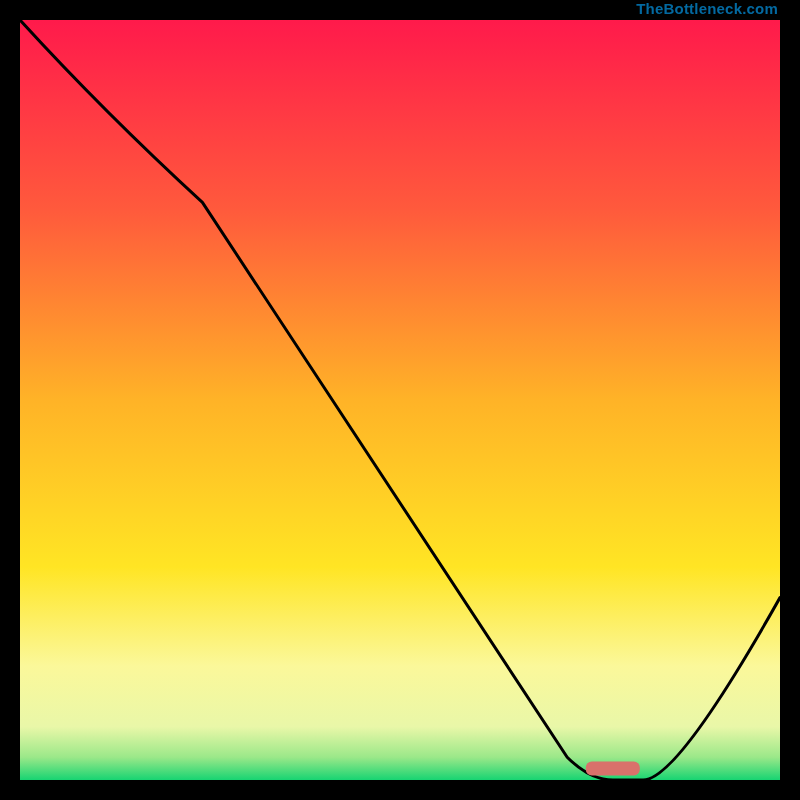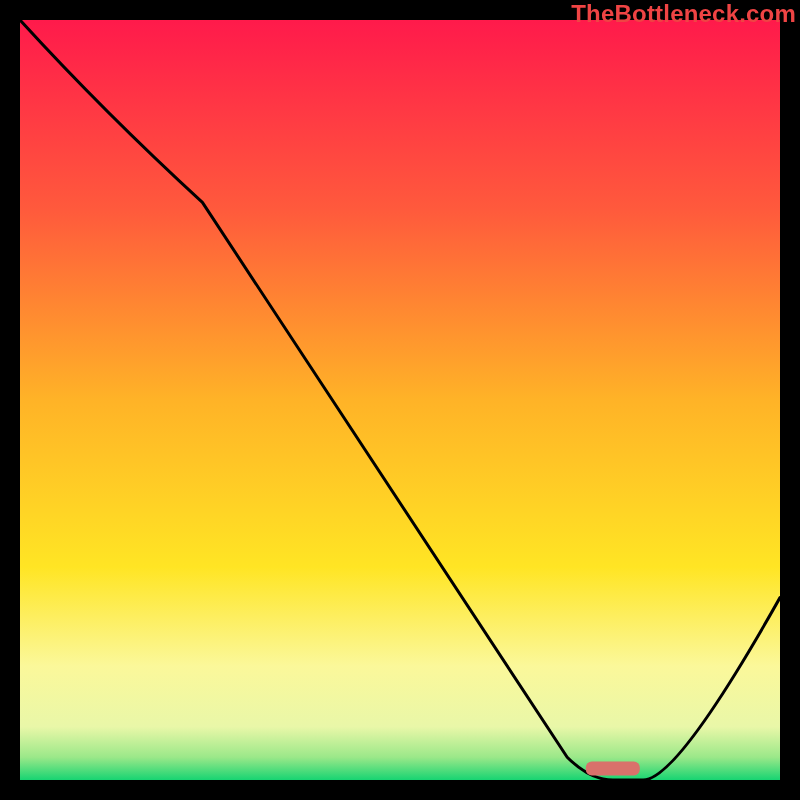--- a/index.html
+++ b/index.html
@@ -13,26 +13,26 @@
   .frame {
     position: absolute;
     left: 20px;
     top: 20px;
     width: 760px;
     height: 760px;
     background: #000;
   }
   .watermark {
     position: absolute;
-    right: 4px;
+    right: 22px;
     top: 0px;
     font-family: Arial, Helvetica, sans-serif;
-    font-size: 24px;
+    font-size: 15px;
     font-weight: 600;
-    color: #ef4444;
+    color: #0369a1;
     letter-spacing: 0.2px;
   }
   svg {
     position: absolute;
     left: 20px;
     top: 20px;
   }
 </style>
 </head>
 <body>

